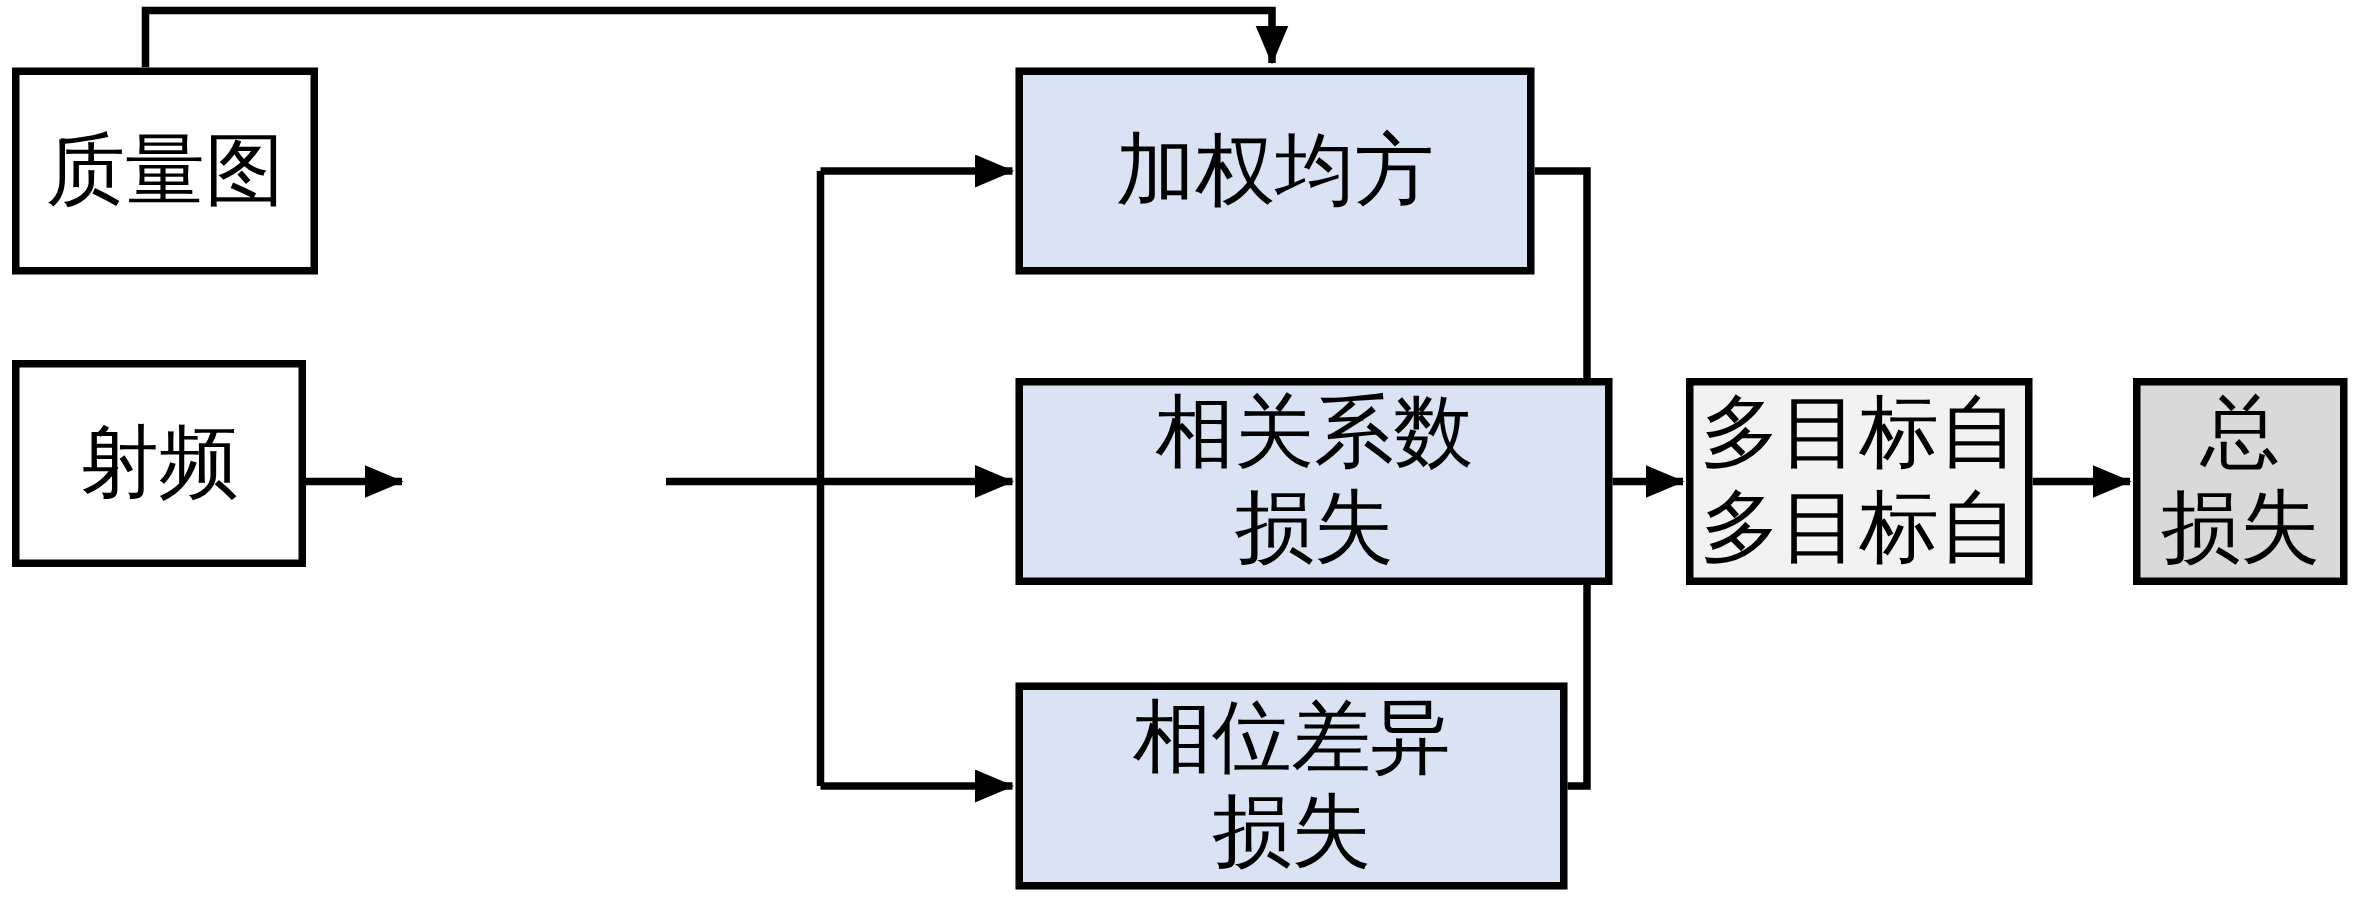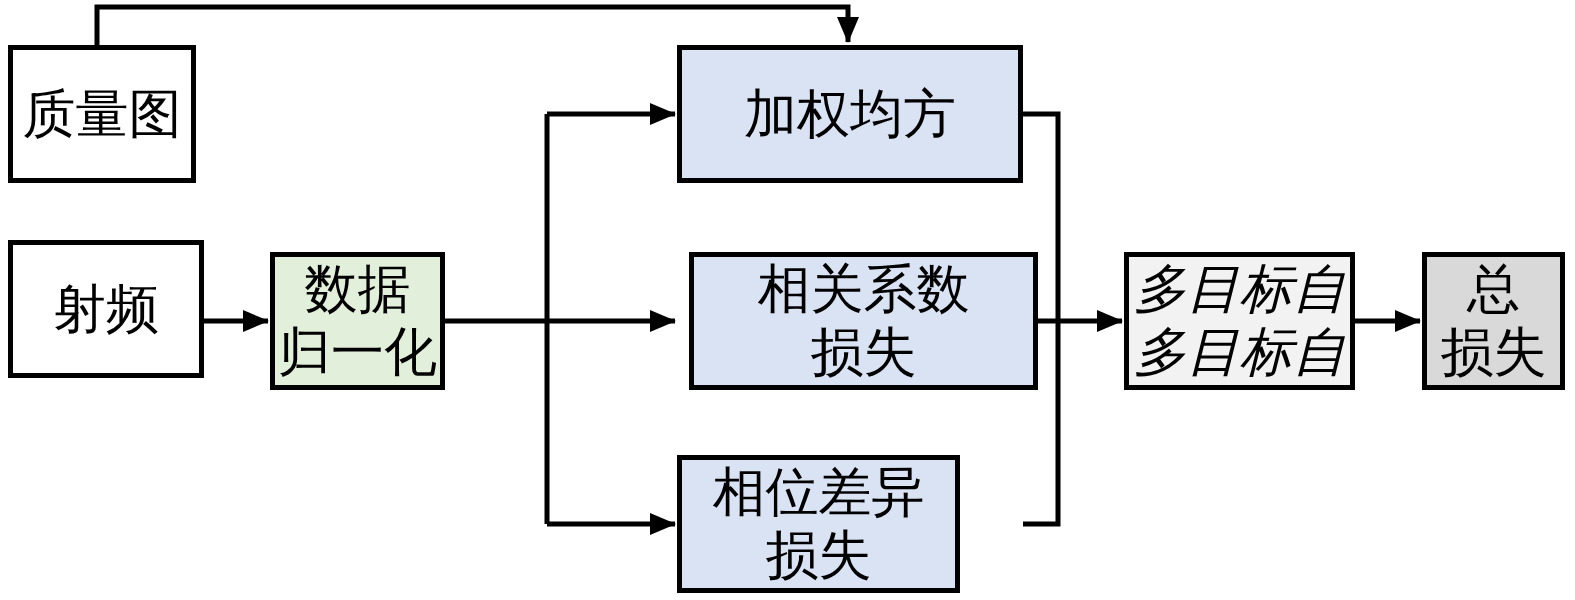--- a/index.html
+++ b/index.html
@@ -63,48 +63,44 @@
     <polyline points="444,321 675,321" marker-end="url(#arrow)"></polyline>
     <polyline points="547,114 547,524"></polyline>
     <polyline points="547,114 675,114" marker-end="url(#arrow)"></polyline>
     <polyline points="547,524 675,524" marker-end="url(#arrow)"></polyline>
     <polyline points="1023,114 1058,114 1058,321"></polyline>
     <polyline points="1023,524 1058,524 1058,321"></polyline>
     <polyline points="1023,321 1122,321" marker-end="url(#arrow)"></polyline>
     <polyline points="1355,321 1420,321" marker-end="url(#arrow)"></polyline>
   </svg>
 
-  <div class="node" style="left: 8px; top: 45px; width: 188px; height: 138px; background-color: rgb(255, 255, 255);">
+  <div class="node" style="left: 8px; top: 45px; width: 204px; height: 138px; background-color: rgb(255, 255, 255);">
     <span class="line">质量图</span>
   </div>
 
   <div class="node" style="left: 8px; top: 240px; width: 196px; height: 138px; background-color: rgb(255, 255, 255);">
     <span class="line">射频</span>
   </div>
 
-  <div class="node" style="left: 270px; top: 252px; width: 175px; height: 138px; background-color: rgb(226, 239, 218);">
-    <span class="line">数据</span>
-    <span class="line">归一化</span>
-  </div>
 
   <div class="node" style="left: 677px; top: 45px; width: 346px; height: 138px; background-color: rgb(218, 227, 243);">
     <span class="line">加权均方</span>
   </div>
 
-  <div class="node" style="left: 677px; top: 252px; width: 349px; height: 138px; background-color: rgb(218, 227, 243); margin-left: 12px;">
+  <div class="node" style="left: 677px; top: 252px; width: 398px; height: 138px; background-color: rgb(218, 227, 243);">
     <span class="line">相关系数</span>
     <span class="line">损失</span>
   </div>
 
-  <div class="node" style="left: 677px; top: 455px; width: 283px; height: 138px; background-color: rgb(218, 227, 243);">
+  <div class="node" style="left: 677px; top: 455px; width: 368px; height: 138px; background-color: rgb(218, 227, 243);">
     <span class="line">相位差异</span>
     <span class="line">损失</span>
   </div>
 
-  <div class="node" style="left: 1124px; top: 252px; width: 231px; height: 138px; background-color: rgb(242, 242, 242); font-style: italic;">
+  <div class="node" style="left: 1124px; top: 252px; width: 231px; height: 138px; background-color: rgb(242, 242, 242);">
     <span class="line">多目标自</span>
     <span class="line">多目标自</span>
   </div>
 
   <div class="node" style="left: 1422px; top: 252px; width: 143px; height: 138px; background-color: rgb(217, 217, 217);">
     <span class="line">总</span>
     <span class="line">损失</span>
   </div>
 
 </div>

